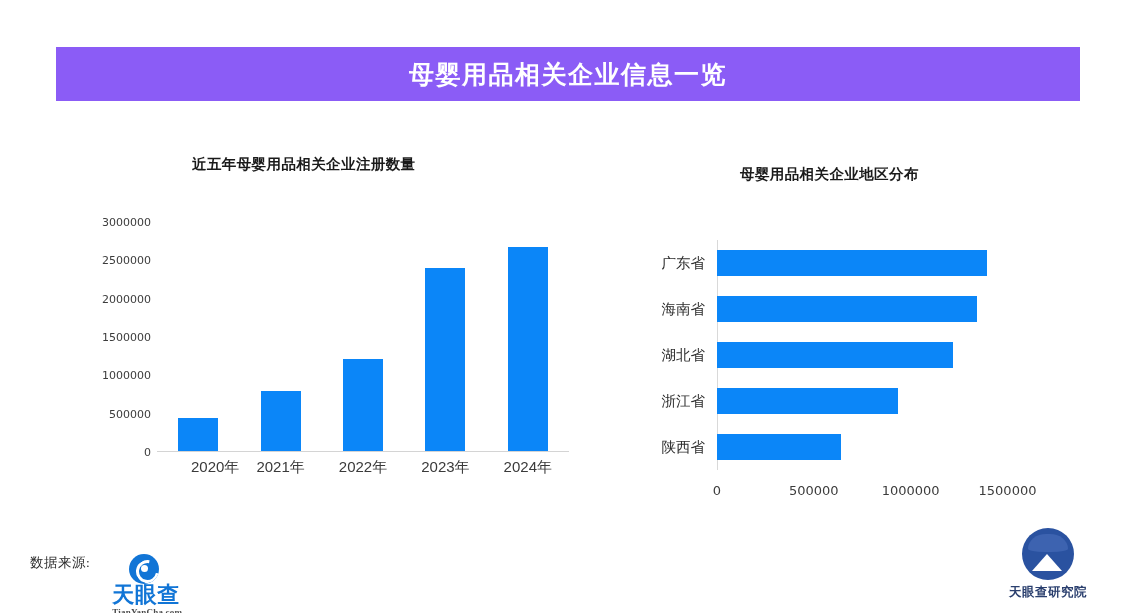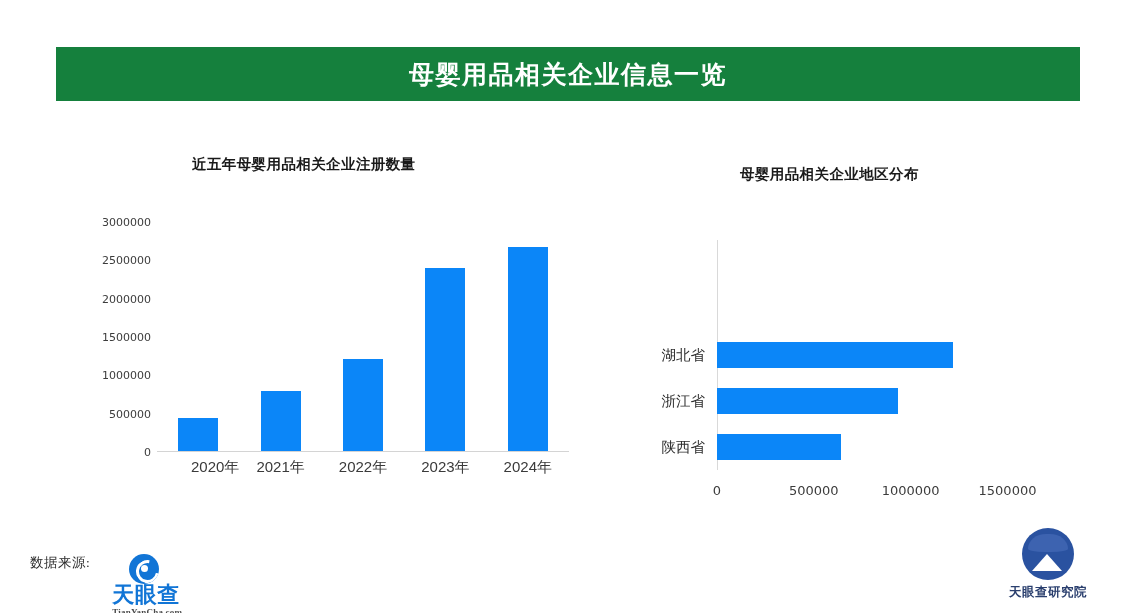--- a/index.html
+++ b/index.html
@@ -19,21 +19,21 @@
     background: #ffffff;
   }
 
   
   .header-banner {
     position: absolute;
     left: 56px;
     top: 47px;
     width: 1024px;
     height: 54px;
-    background: #15803d;
+    background: #8b5cf6;
     display: flex;
     align-items: center;
     justify-content: center;
   }
   .header-title {
     color: #ffffff;
     font-size: 25px;
     font-weight: bold;
     letter-spacing: 1.5px;
     white-space: nowrap;
@@ -332,20 +332,28 @@
     <div class="chart-title chart-title-right">母婴用品相关企业地区分布</div>
 
     <div class="hchart">
       <div class="hchart-axis-v"></div>
       <div class="hchart-xlabels">
           <div class="hchart-xlabel" style="left: 0px;">0</div>
           <div class="hchart-xlabel" style="left: 96.8354px;">500000</div>
           <div class="hchart-xlabel" style="left: 193.671px;">1000000</div>
           <div class="hchart-xlabel" style="left: 290.506px;">1500000</div>
         </div>
+    <div class="hbar-slot" style="top: 0px; height: 46px; width: 306px;">
+          <div class="hchart-ylabel">广东省</div>
+          <div class="hbar" title="广东省: 1395000" style="width: 270.171px; background: rgb(11, 134, 248);"></div>
+        </div>
+        <div class="hbar-slot" style="top: 46px; height: 46px; width: 306px;">
+          <div class="hchart-ylabel">海南省</div>
+          <div class="hbar" title="海南省: 1345000" style="width: 260.487px; background: rgb(11, 134, 248);"></div>
+        </div>
         <div class="hbar-slot" style="top: 92px; height: 46px; width: 306px;">
           <div class="hchart-ylabel">湖北省</div>
           <div class="hbar" title="湖北省: 1220000" style="width: 236.278px; background: rgb(11, 134, 248);"></div>
         </div>
         <div class="hbar-slot" style="top: 138px; height: 46px; width: 306px;">
           <div class="hchart-ylabel">浙江省</div>
           <div class="hbar" title="浙江省: 935000" style="width: 181.082px; background: rgb(11, 134, 248);"></div>
         </div>
         <div class="hbar-slot" style="top: 184px; height: 46px; width: 306px;">
           <div class="hchart-ylabel">陕西省</div>

